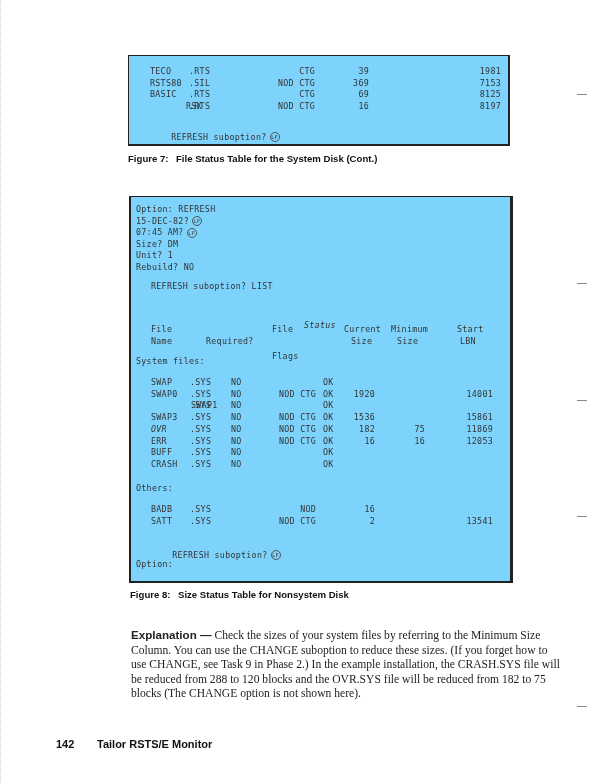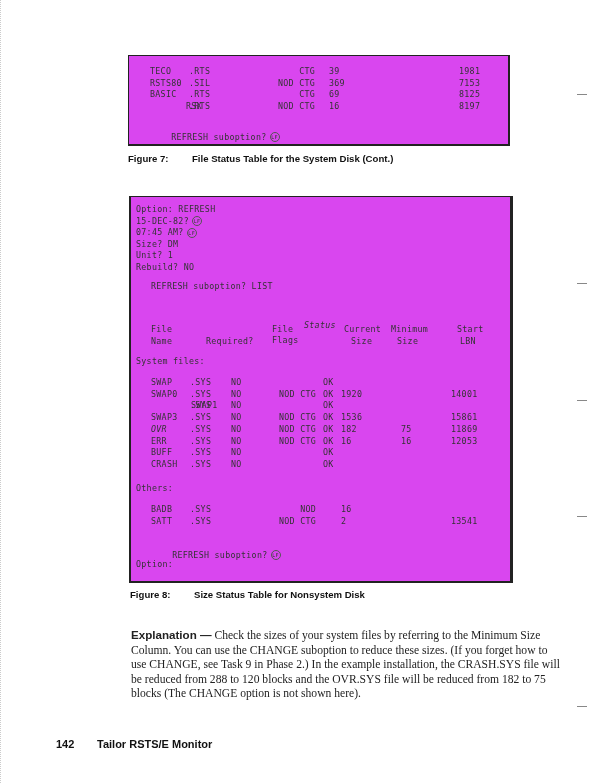--- a/index.html
+++ b/index.html
@@ -2,40 +2,40 @@
 <html><head>
 <meta charset="utf-8">
 <style>
   html, body { margin: 0; padding: 0; }
   body {
     width: 604px; height: 783px; background: #ffffff; position: relative; overflow: hidden;
     font-family: "Liberation Sans", sans-serif; color: #1a1a1a;
   }
   .mono { font-family: "DejaVu Sans Mono", monospace; font-size: 8.3px; color: #333; letter-spacing: 0.3px; }
   .box {
-    position: absolute; border: 1.5px solid #222; background: #d946ef;
+    position: absolute; border: 1.5px solid #222; background: #7dd3fc;
   }
   .box.b1 { left: 128px; top: 55px; width: 379px; height: 88px; border-right-width: 2.5px; border-bottom-width: 2px; }
   .box.b2 { left: 129px; top: 196px; width: 379px; height: 384px; border-left-width: 2.5px; border-right-width: 3px; border-bottom-width: 2px; }
   .line { position: absolute; white-space: pre; line-height: 11.6px; }
   .caption {
     position: absolute; font-weight: bold; font-size: 9.6px; color: #111;
   }
-  .caption .num { display: inline-block; width: 64px; }
+  .caption .num { display: inline-block; width: 48px; }
   .para {
     position: absolute; left: 131px; top: 628px; width: 430px;
     font-family: "Liberation Serif", serif; font-size: 11.6px; line-height: 14.5px; color: #222;
   }
   .para b { font-family: "Liberation Sans", sans-serif; font-weight: bold; }
   .footer { position: absolute; top: 738px; font-weight: bold; font-size: 11px; color: #111; }
   .lf { display: inline-block; border: 0.8px solid #555; border-radius: 50%; width: 8px; height: 8px; font-size: 5px; line-height: 8px; text-align: center; vertical-align: middle; margin-left: 3px; }
   .mark { position: absolute; left: 577px; width: 10px; height: 1px; background: #888; }
   .edge { position: absolute; left: 0; top: 0; width: 2px; height: 783px; border-left: 1px dotted #ccc; }
   .cell { position: absolute; white-space: pre; }
-  .r { }
+  .r { text-align: right; }
 </style>
 </head>
 <body>
 
 <div class="edge"></div>
 
 <div class="box b1 mono">
   <div id="f7rows">
       <div class="" style="">
         <div class="cell" style="left:21px; top:10px;">TECO  </div>
@@ -83,21 +83,21 @@
       <div class="line" style="left:5px; top:53px;"><span>Unit? 1</span></div>
       <div class="line" style="left:5px; top:64.5px;"><span>Rebuild? NO</span></div>
     </div>
   <div class="line" style="left:20px; top:84px;">REFRESH suboption? LIST</div>
 
   <div>
     <div class="cell" style="left:20px; top:127px;">File</div>
     <div class="cell" style="left:20px; top:139px;">Name</div>
     <div class="cell" style="left:75px; top:139px;">Required?</div>
     <div class="cell" style="left:141px; top:127px;">File</div>
-    <div class="cell" style="left:141px; top:138px;">Flags</div>
+    <div class="cell" style="left:141px; top:154px;">Flags</div>
     <div class="cell" style="left:173px; top:123px;font-style:italic;">Status</div>
     <div class="cell" style="left:213px; top:127px;">Current</div>
     <div class="cell" style="left:220px; top:139px;">Size</div>
     <div class="cell" style="left:260px; top:127px;">Minimum</div>
     <div class="cell" style="left:266px; top:139px;">Size</div>
     <div class="cell" style="left:326px; top:127px;">Start</div>
     <div class="cell" style="left:329px; top:139px;">LBN</div>
   </div>
 
   <div class="line" style="left:5px; top:159px;">System files:</div>

